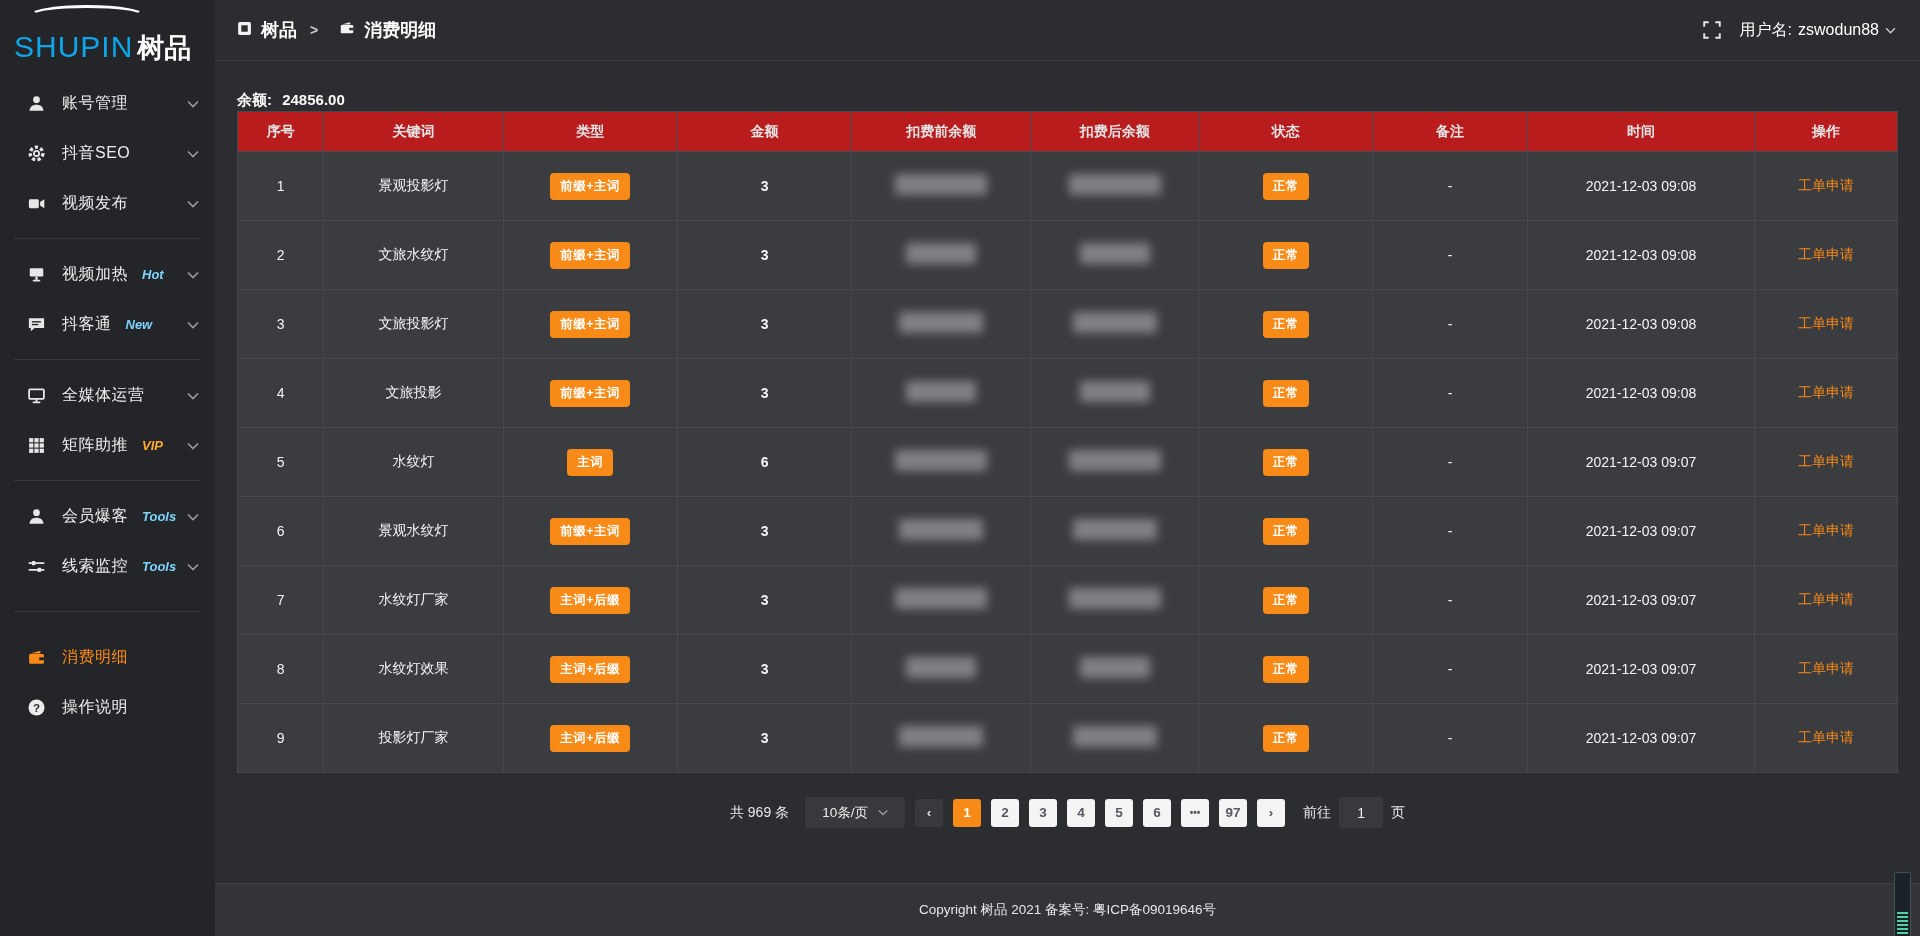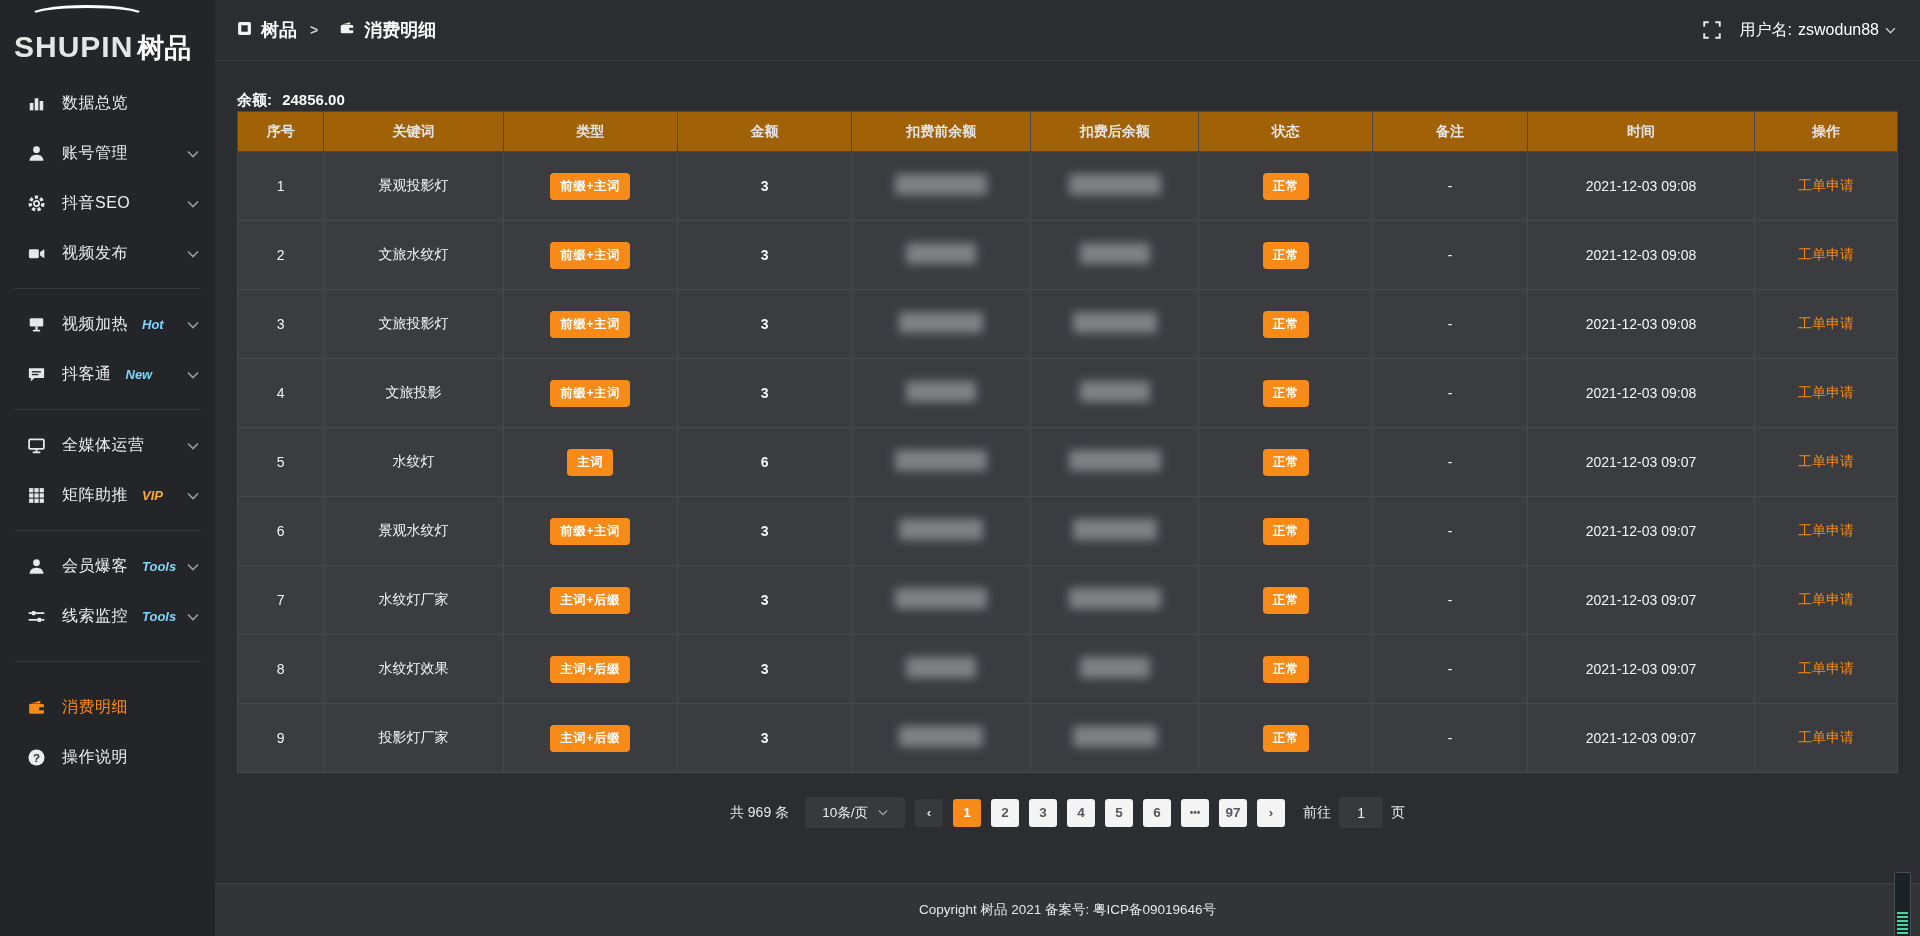--- a/index.html
+++ b/index.html
@@ -8,21 +8,21 @@
     font-family: "Liberation Sans", "DejaVu Sans", sans-serif;
     background:#2b2d30; color:#e8e9ea; font-size:14px;
   }
   .app { display:flex; width:1920px; height:936px; }
 
   
   .sidebar { width:215px; min-width:215px; background:#242528; height:100%; }
   .logo { position:relative; height:62px; padding-left:14px; display:flex; align-items:flex-end; }
   .logo-arc { position:absolute; top:5px; left:28px; width:118px; height:22px;
               border:3px solid transparent; border-top:3px solid #fdfdfd; border-radius:50%; }
-  .logo-en { font-size:30px; font-weight:bold; color:#e5e5e5; letter-spacing:1px; line-height:1; }
+  .logo-en { font-size:30px; font-weight:normal; color:#0ea5e9; letter-spacing:1px; line-height:1; }
   .logo-cn { font-size:27px; font-weight:bold; color:#fdfdfd; margin-left:4px; line-height:1; }
   .nav { padding-top:16px; }
   .nav-item { display:flex; align-items:center; height:50px; padding:0 16px 0 27px; cursor:pointer; }
   .nav-item .icon { width:19px; height:19px; margin-right:16px; flex:none; display:flex; align-items:center; justify-content:center; }
   .nav-label { font-size:16px; color:#ecedee; letter-spacing:0.5px; }
   .nav-tag { font-size:13px; font-weight:bold; font-style:italic; margin-left:14px; }
   .tag-red { color:#7dd3fc; }
   .tag-gold { color:#ffab2e; }
   .nav-chevron { margin-left:auto; }
   .nav-item.active .nav-label { color:#f88a17; }
@@ -39,21 +39,21 @@
   .fullscreen { width:20px; height:20px; cursor:pointer; }
   .user-box { display:flex; align-items:center; gap:6px; font-size:16px; color:#ffffff; cursor:pointer; }
 
   .content { flex:1; padding:0 22px; }
   .balance { margin-top:30px; margin-bottom:1px; font-size:15px; font-weight:bold; color:#fbfbfb; }
   .balance b { margin-left:6px; }
 
   
   table { width:100%; border-collapse:collapse; table-layout:fixed; }
   th, td { border:1px solid #47484c; text-align:center; vertical-align:middle; }
-  thead th { height:40px; background:#a16207; color:#e3e4e6; font-size:14px; font-weight:bold; }
+  thead th { height:40px; background:#b91c1c; color:#e3e4e6; font-size:14px; font-weight:bold; }
   tbody td { height:69px; background:#3a3c40; color:#f5f5f6; font-size:14px; }
   td.num { font-weight:bold; }
   .badge { display:inline-block; background:#f88a17; color:#fff; font-size:12.5px; font-weight:bold;
            padding:5px 10px; border-radius:4px; letter-spacing:0.5px; }
   .blur-block { display:inline-block; width:92px; height:21px; border-radius:2px;
                 background:#97989b; filter:blur(5px); opacity:0.75; }
   tr:nth-child(2n) .blur-block { width:70px; }
   tr:nth-child(3n) .blur-block { width:84px; }
   .action-link { color:#f88a17; cursor:pointer; text-decoration:none; font-size:14px;margin-top:13px; }
 
@@ -89,32 +89,20 @@
   <aside class="sidebar">
     <div class="logo">
       <span class="logo-arc"></span>
       <span class="logo-en">SHUPIN</span>
       <span class="logo-cn">树品</span>
     </div>
 
     <nav class="nav">
 
 
-      <div class="nav-item">
-        <span class="icon">
-          <svg width="19" height="19" viewBox="0 0 18 18">
-              <g fill="#e6e7e9">
-                <rect x="2.6" y="8.5" width="3.4" height="7"></rect>
-                <rect x="7.3" y="4" width="3.4" height="11.5"></rect>
-                <rect x="12" y="6.6" width="3.4" height="8.9"></rect>
-              </g>
-            </svg>
-        </span>
-        <span class="nav-label">数据总览</span>
-      </div>
 
       <div class="nav-item">
         <span class="icon">
           <svg width="19" height="19" viewBox="0 0 18 18">
               <g fill="#e6e7e9">
                 <circle cx="9" cy="5.4" r="3.2"></circle>
                 <path d="M2.4 15.8c0-3.7 3-5.7 6.6-5.7s6.6 2 6.6 5.7z"></path>
               </g>
             </svg>
         </span>

